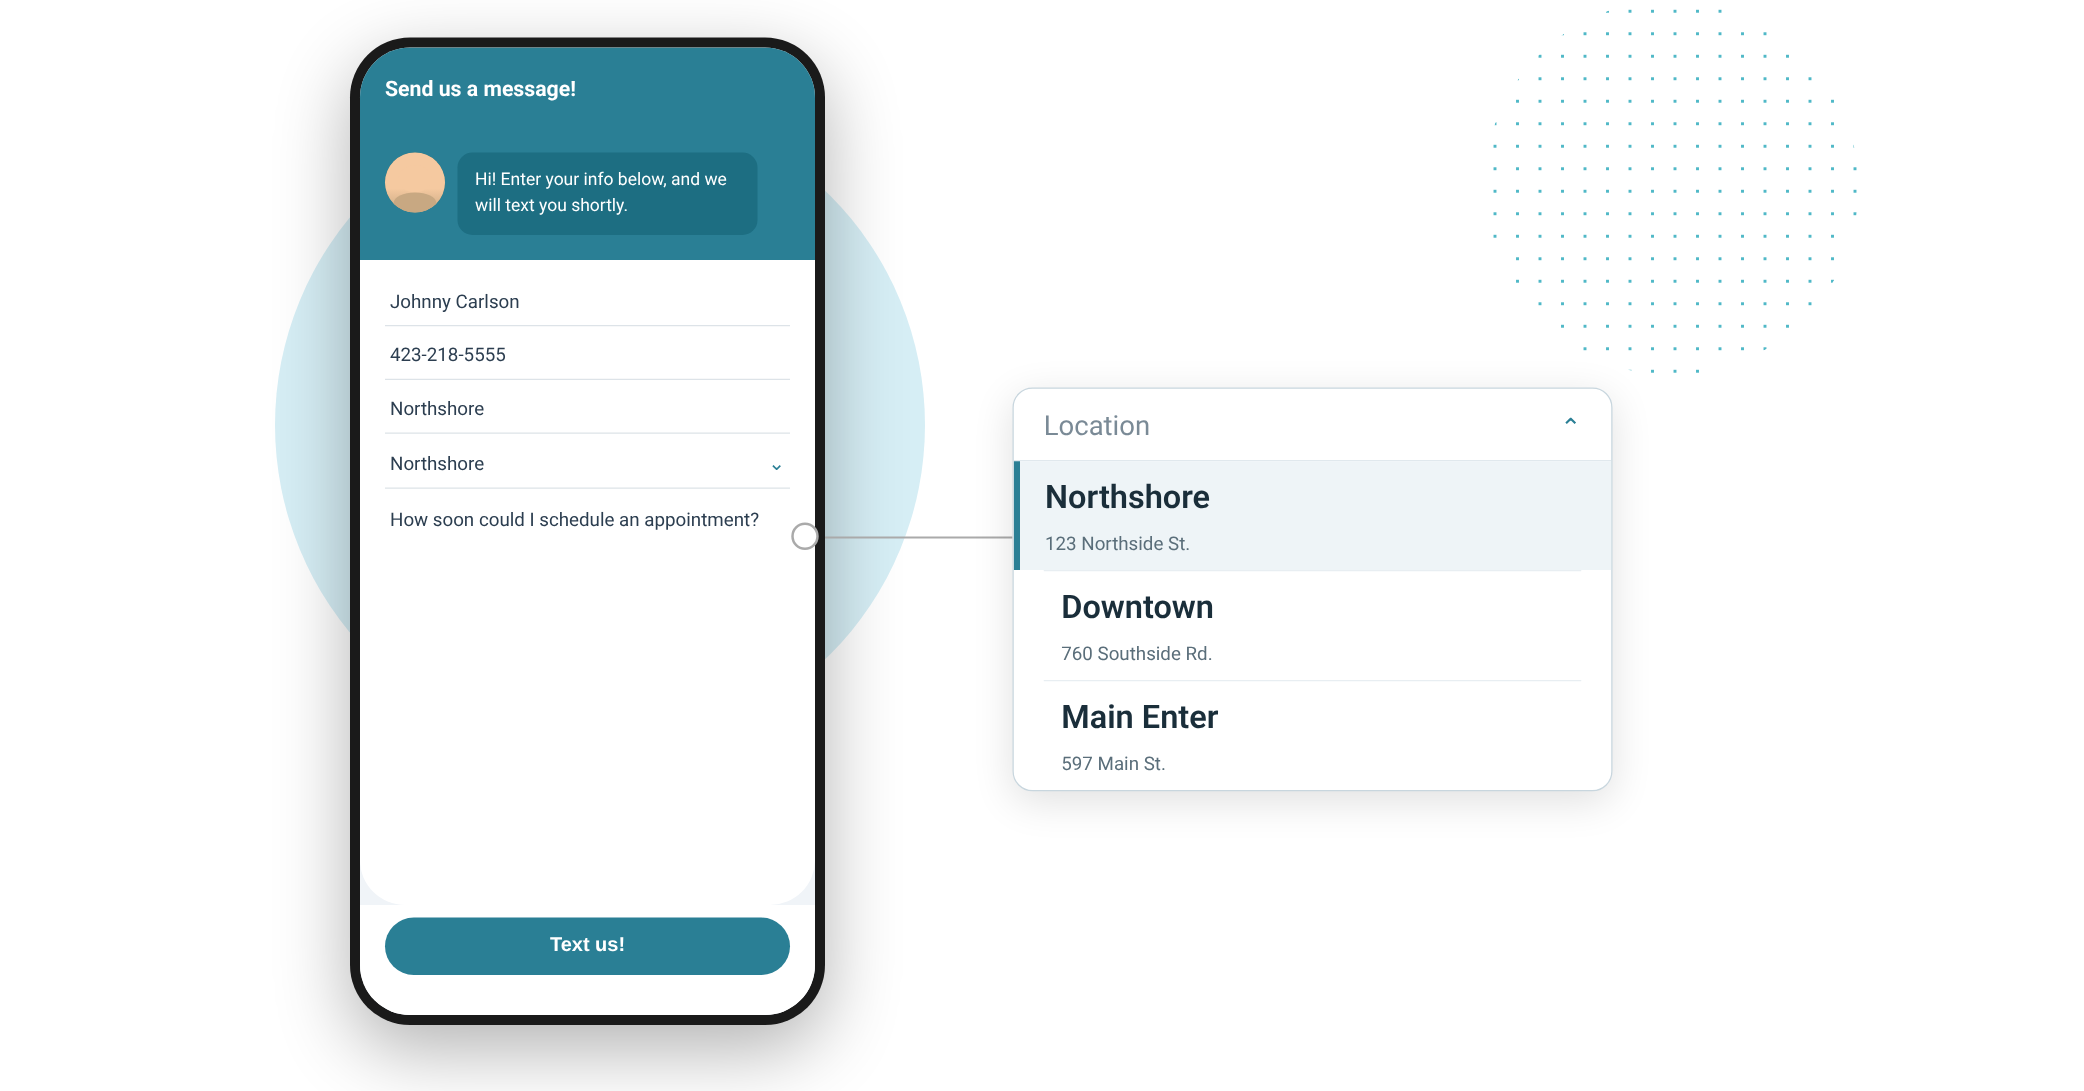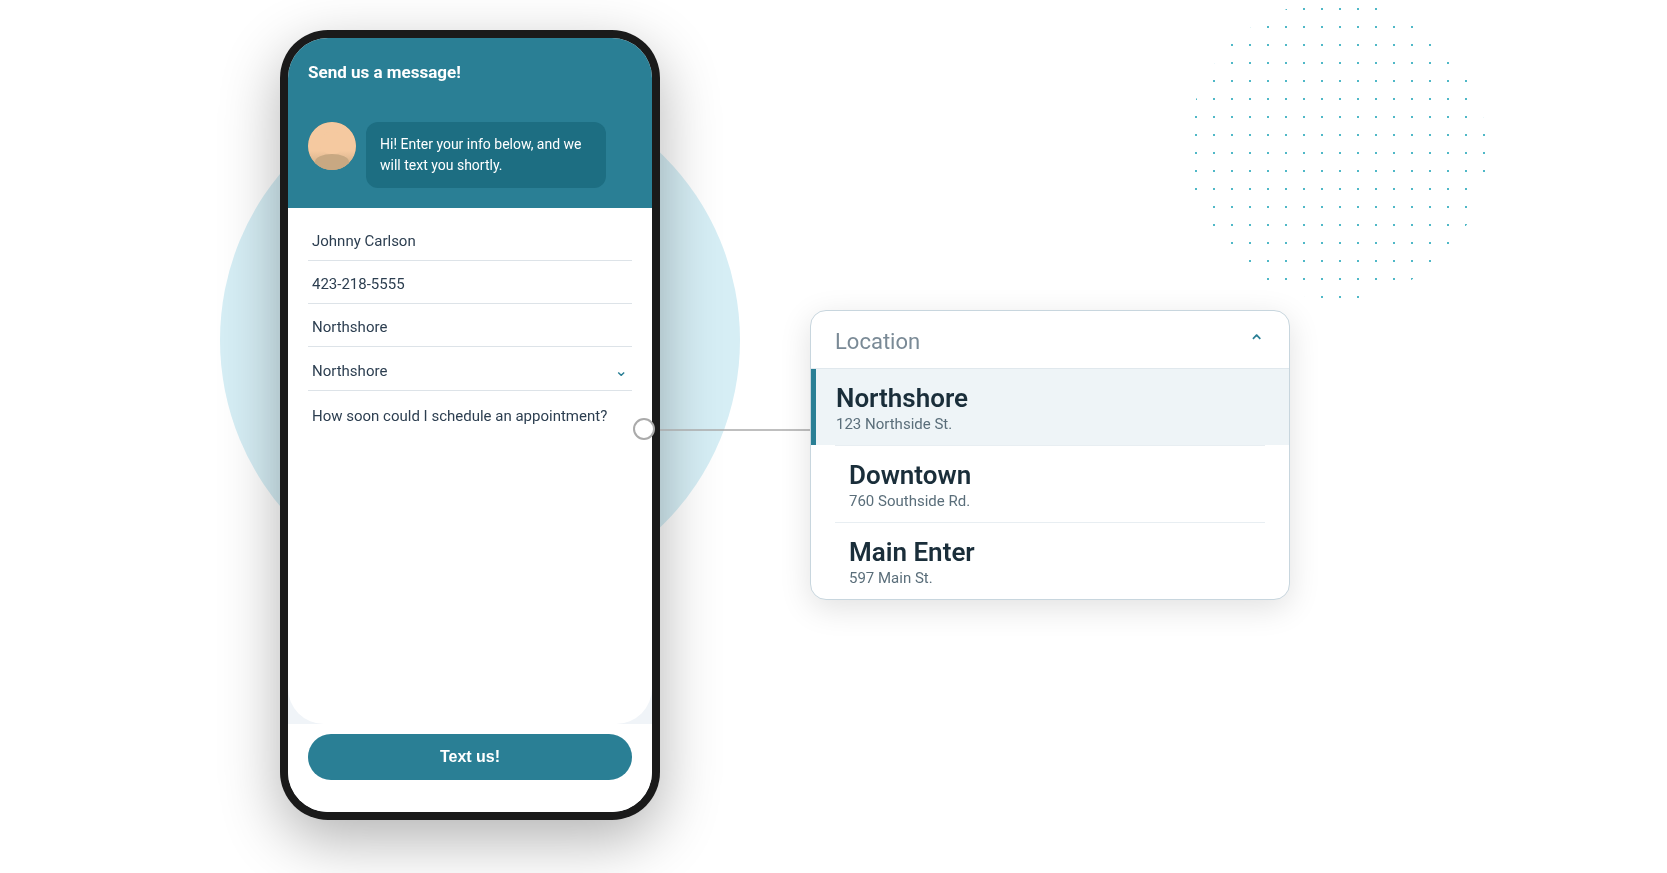--- a/index.html
+++ b/index.html
@@ -282,21 +282,21 @@
 
     .location-name {
       font-size: 26px;
       font-weight: 600;
       color: #1a2e3a;
     }
 
     .location-address {
       font-size: 15px;
       color: #5a6e7a;
-      margin-top: 2px;
+      margin-top: 13px;
     }
 
     .location-divider {
       height: 1px;
       background: #e8eef2;
       margin: 0 24px;
     }
   </style>
 </head>
 <body>

